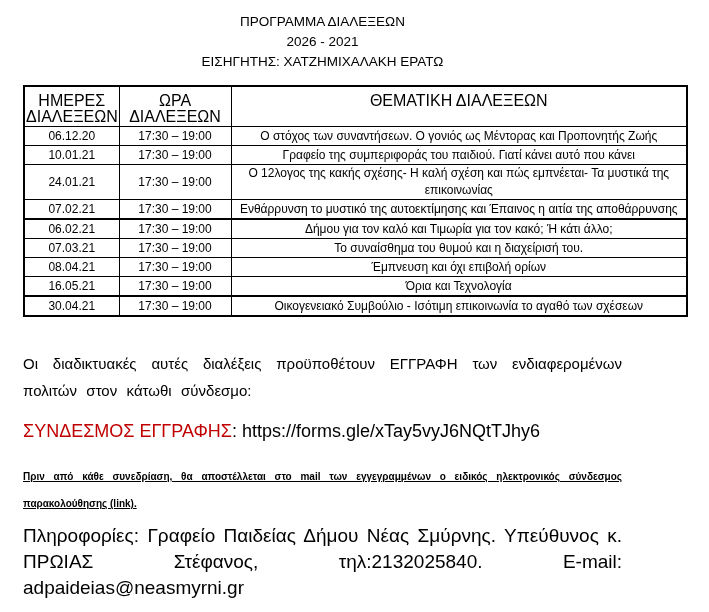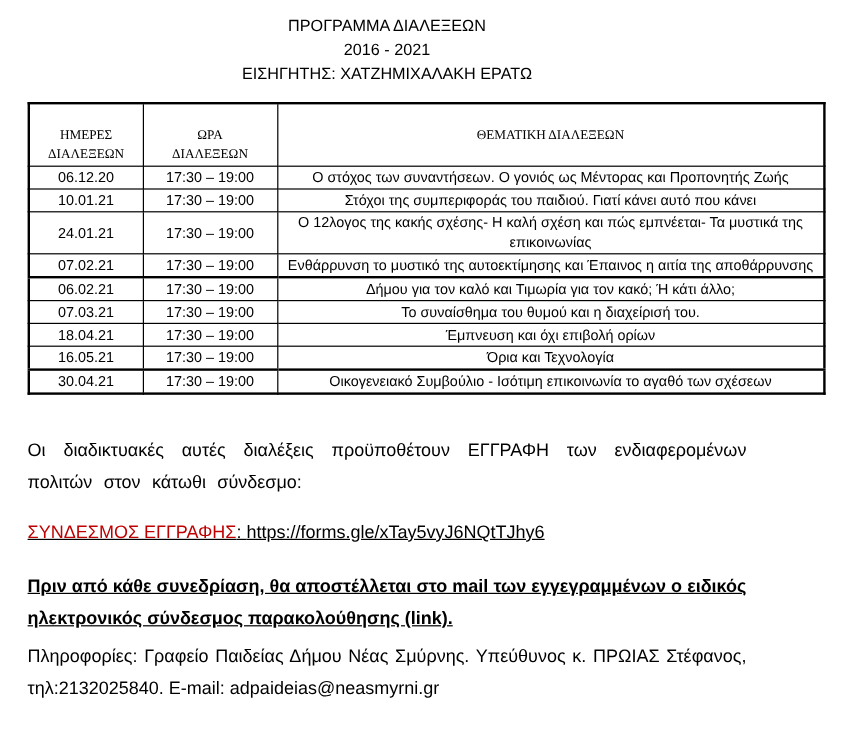--- a/index.html
+++ b/index.html
@@ -21,63 +21,62 @@
     border-collapse: collapse;
     table-layout: fixed;
     width: 663px;
     margin-top: 13px;
     border: 2px solid #000;
   }
   table.lectures th, table.lectures td { border: 1px solid #000; overflow: hidden; }
   table.lectures thead tr { height: 34px; }
   table.lectures th {
     font-weight: normal;
-    font-size: 11px;
+    font-size: 16px;
     line-height: 16px;
     vertical-align: top;
-    padding-top: 18px;
+    padding-top: 6px;
     text-align: center;
-    font-family: Liberation Serif, serif;
   }
   table.lectures th .hline { display: block; }
   table.lectures td {
     font-size: 12px;
     line-height: 17px;
     height: 18px;
     text-align: center;
     vertical-align: middle;
     padding: 0 3px;
   }
   table.lectures tr.thick-top td { border-top-width: 2px; }
 
   
   .p1 {
     margin: 33px 0 0;
     font-size: 15px; line-height: 27px;
     text-align: justify;
     word-spacing: 0.35em;
   }
-  .p-link { margin: 14px 0 0; font-size: 15px; line-height: 27px; text-decoration: underline; }
+  .p-link { margin: 14px 0 0; font-size: 18px; line-height: 27px; }
   .p-bold {
     margin: 18px 0 0;
-    font-size: 15px; line-height: 27px;
+    font-size: 10px; line-height: 27px;
     font-weight: bold;
     text-decoration: underline;
     text-align: justify;
   }
-  .p-info { margin: 6px 0 0; font-size: 15px; line-height: 26px; text-align: justify; }
+  .p-info { margin: 6px 0 0; font-size: 19px; line-height: 26px; text-align: justify; }
 </style>
 </head>
 <body>
 
 <div class="page">
 
   <div class="title-block">
     <div class="tline">ΠΡΟΓΡΑΜΜΑ ΔΙΑΛΕΞΕΩΝ</div>
-    <div class="tline">2016 - 2021</div>
+    <div class="tline">2026 - 2021</div>
     <div class="tline">ΕΙΣΗΓΗΤΗΣ: ΧΑΤΖΗΜΙΧΑΛΑΚΗ ΕΡΑΤΩ</div>
   </div>
 
   <table class="lectures">
     <colgroup>
       <col style="width:95px">
       <col style="width:112px">
       <col style="width:456px">
     </colgroup>
     <thead>
@@ -98,21 +97,21 @@
     </thead>
     <tbody>
         <tr>
           <td>06.12.20</td>
           <td>17:30 – 19:00</td>
           <td>Ο στόχος των συναντήσεων. Ο γονιός ως Μέντορας και Προπονητής Ζωής</td>
         </tr>
         <tr>
           <td>10.01.21</td>
           <td>17:30 – 19:00</td>
-          <td>Στόχοι της συμπεριφοράς του παιδιού. Γιατί κάνει αυτό που κάνει</td>
+          <td>Γραφείο της συμπεριφοράς του παιδιού. Γιατί κάνει αυτό που κάνει</td>
         </tr>
         <tr>
           <td>24.01.21</td>
           <td>17:30 – 19:00</td>
           <td>Ο 12λογος της κακής σχέσης- Η καλή σχέση και πώς εμπνέεται- Τα μυστικά της επικοινωνίας</td>
         </tr>
         <tr>
           <td>07.02.21</td>
           <td>17:30 – 19:00</td>
           <td>Ενθάρρυνση το μυστικό της αυτοεκτίμησης και Έπαινος η αιτία της αποθάρρυνσης</td>
@@ -121,21 +120,21 @@
           <td>06.02.21</td>
           <td>17:30 – 19:00</td>
           <td>Δήμου για τον καλό και Τιμωρία για τον κακό; Ή κάτι άλλο;</td>
         </tr>
         <tr>
           <td>07.03.21</td>
           <td>17:30 – 19:00</td>
           <td>Το συναίσθημα του θυμού και η διαχείρισή του.</td>
         </tr>
         <tr>
-          <td>18.04.21</td>
+          <td>08.04.21</td>
           <td>17:30 – 19:00</td>
           <td>Έμπνευση και όχι επιβολή ορίων</td>
         </tr>
         <tr>
           <td>16.05.21</td>
           <td>17:30 – 19:00</td>
           <td>Όρια και Τεχνολογία</td>
         </tr>
         <tr class="thick-top">
           <td>30.04.21</td>

